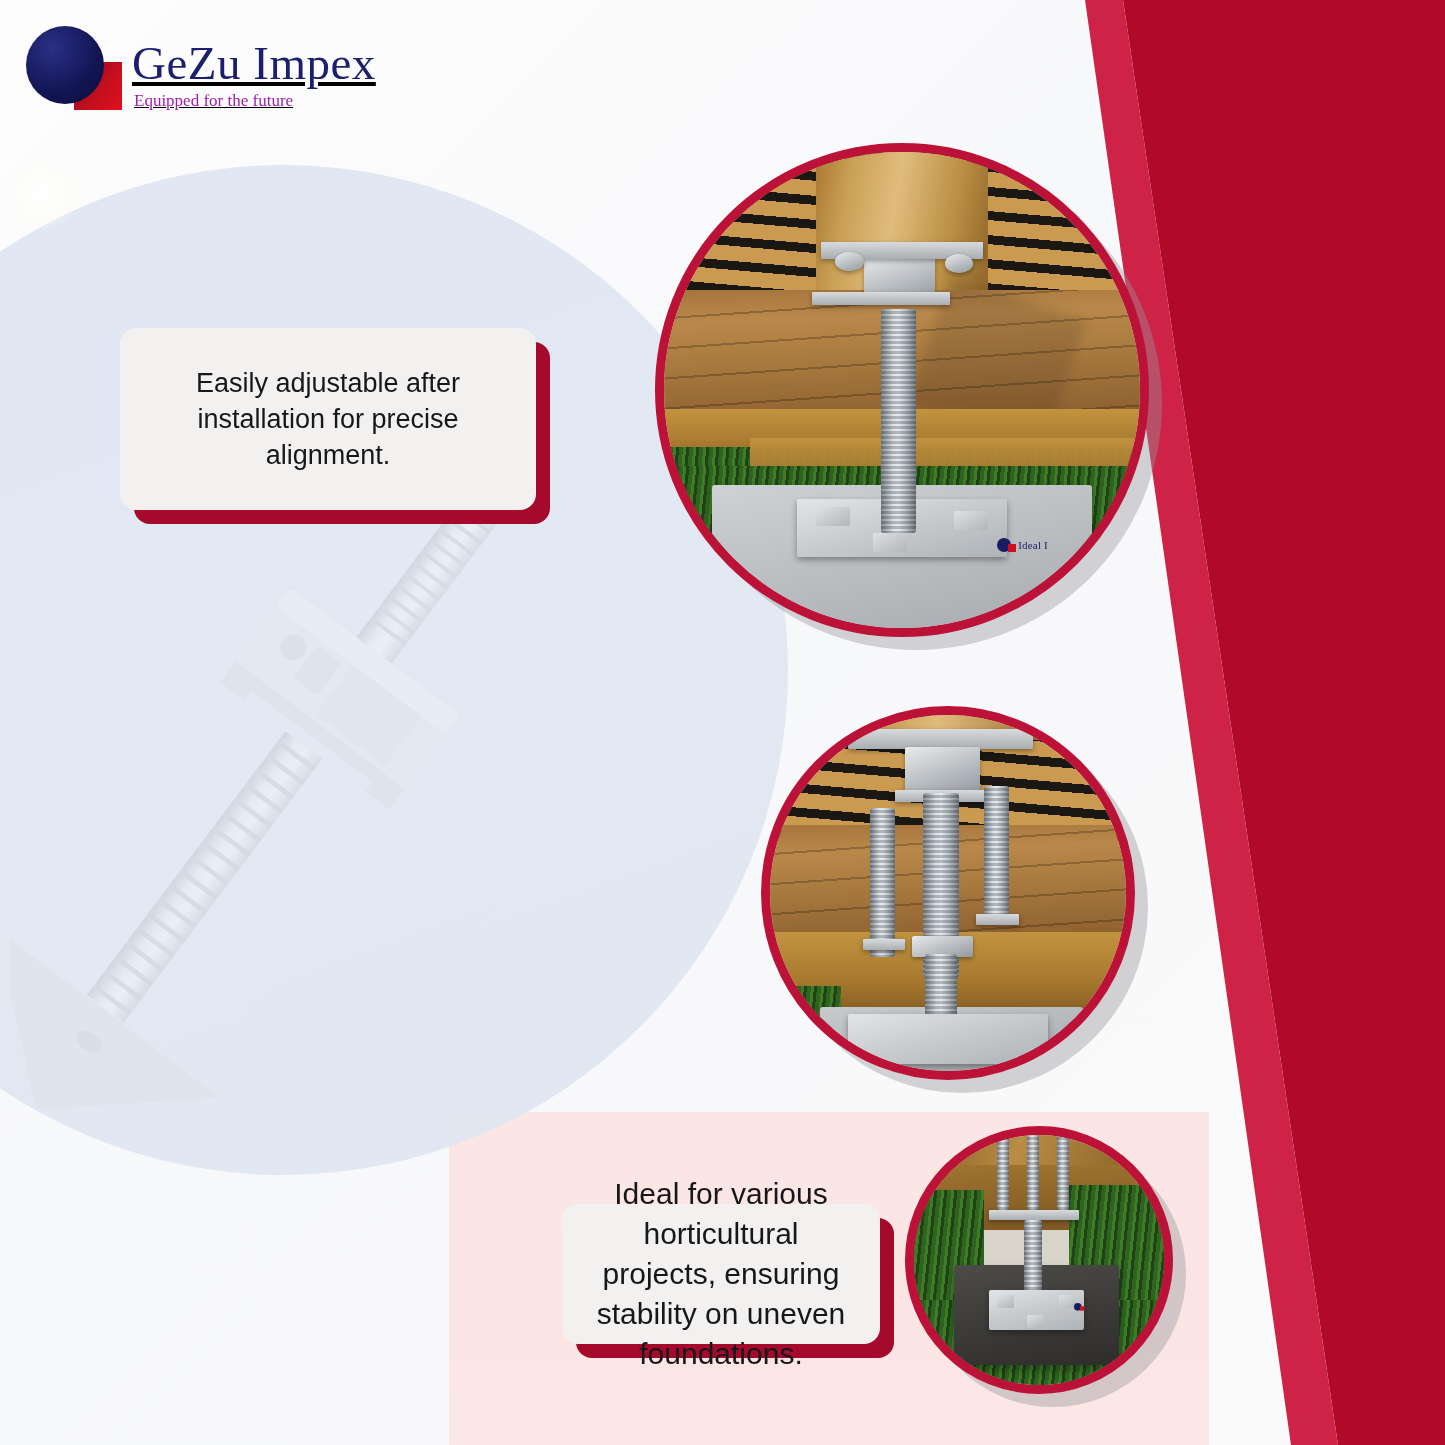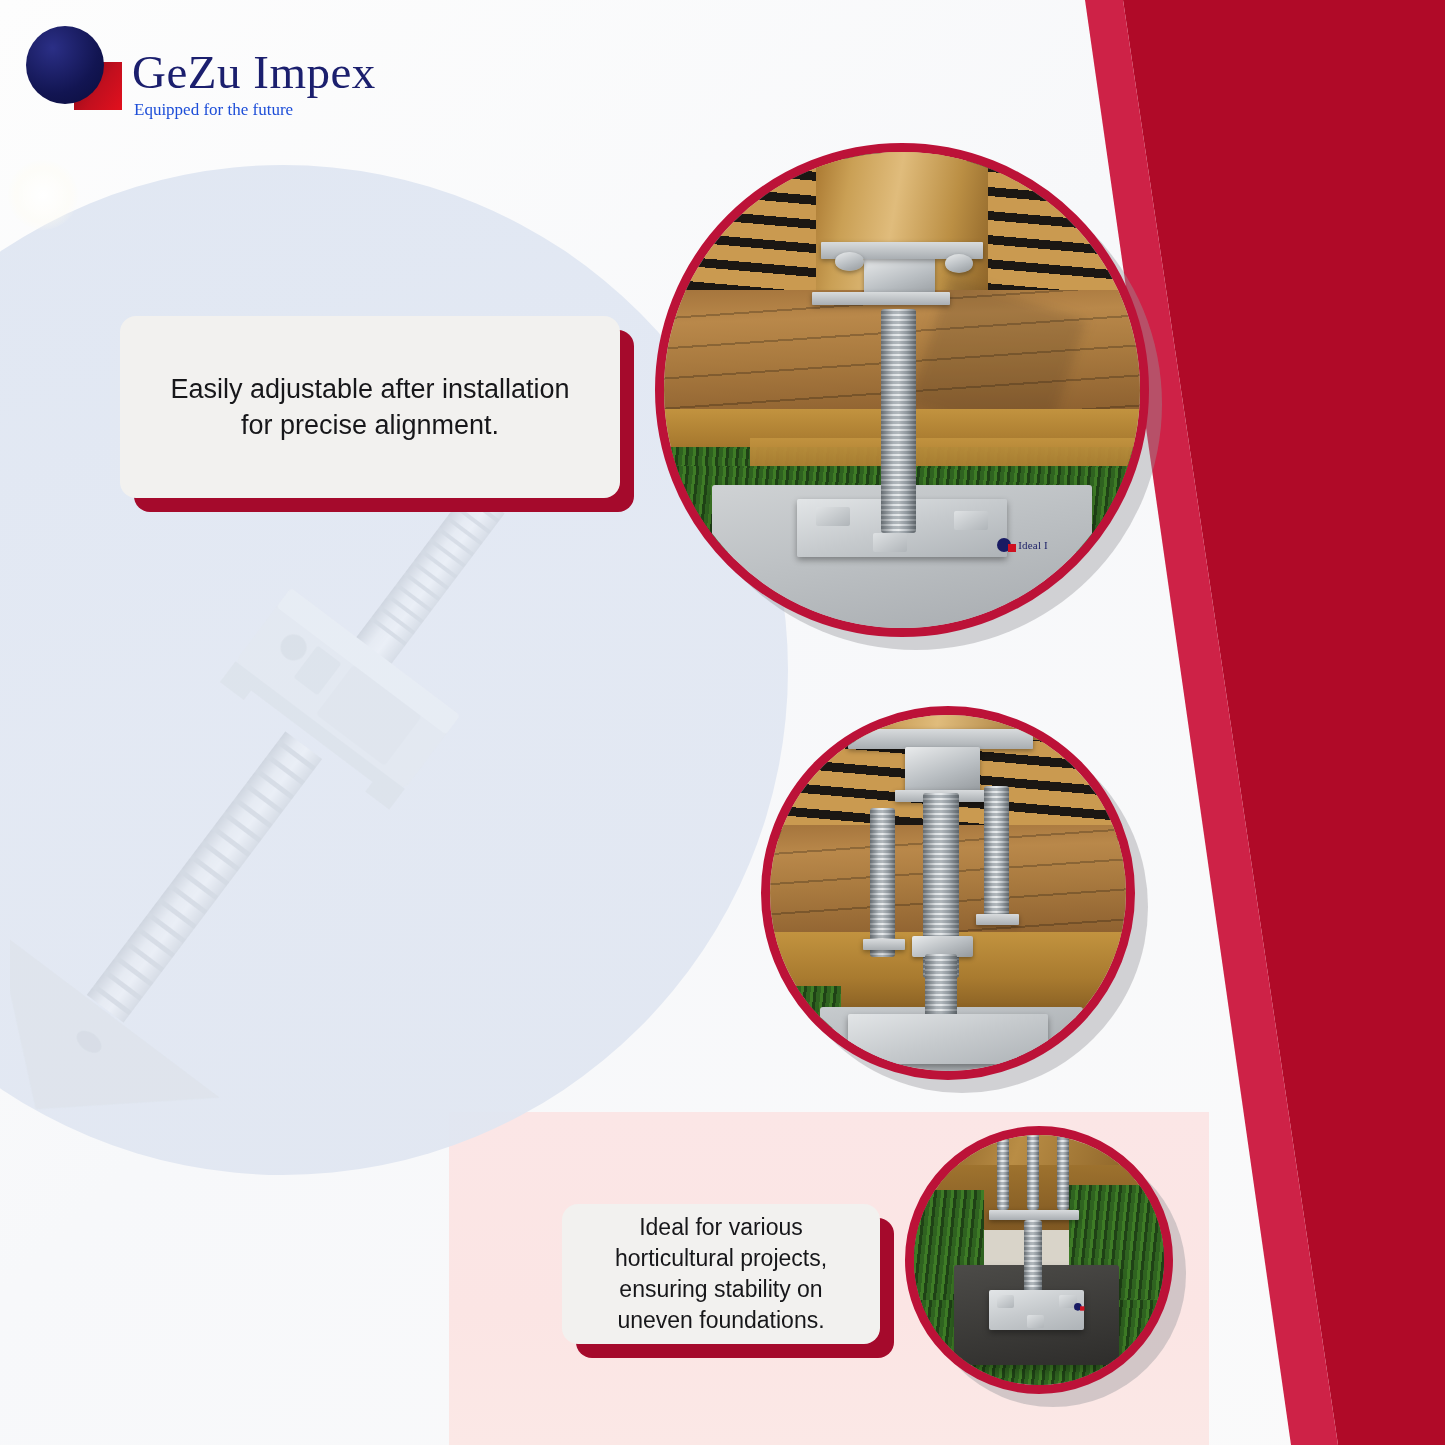--- a/index.html
+++ b/index.html
@@ -80,45 +80,45 @@
     background:linear-gradient(150deg,#dfe2e4,#b0b5b9); }
   .shadow-soft { position:absolute; background:rgba(60,45,30,.18); filter:blur(6px); }
 
   
   .wm { position:absolute; display:flex; align-items:center; gap:2px; }
   .wm .dot { width:14px; height:14px; border-radius:50%; background:#191b63; }
   .wm .sq  { width:8px; height:8px; background:#cf1020; margin-left:-5px; align-self:flex-end; }
   .wm .txt { font-family:"Liberation Serif", serif; font-size:11px; color:#1b1f66; letter-spacing:.2px; }
 
   
-  .logo { position:absolute; left:24px; top:24px; display:flex; align-items:flex-end; }
+  .logo { position:absolute; left:24px; top:24px; display:flex; align-items:flex-start;text-decoration:underline; }
   .logo-mark { position:relative; width:96px; height:96px; flex:0 0 auto; }
   .logo-mark .circle { position:absolute; left:2px; top:2px; width:78px; height:78px; border-radius:50%;
     background:radial-gradient(circle at 34% 28%,#2b2f86 0%,#121552 60%,#0b0d3c 100%); }
   .logo-mark .square { position:absolute; left:50px; top:38px; width:48px; height:48px;
     background:linear-gradient(125deg,#7d0a18 0%,#c20f1e 55%,#e2101d 100%); }
   .logo-text { margin-left:12px; padding-top:16px; }
   .logo-title { font-family:"Liberation Serif", serif; font-size:47px; line-height:1;
     color:#1b1f6e; letter-spacing:.5px; }
-  .logo-tag { font-family:"Liberation Serif", serif; font-size:17px; color:#1d4ed8;
+  .logo-tag { font-family:"Liberation Serif", serif; font-size:17px; color:#a21caf;
     margin-top:4px; margin-left:2px; }
 
   
   .callout { position:absolute; }
   .callout .shadow { position:absolute; left:14px; top:14px; right:-14px; bottom:-14px;
     background:#a50a2c; border-radius:16px; }
   .callout .card { position:absolute; inset:0; background:#f2f1ef; border-radius:16px;
     display:flex; align-items:center; justify-content:center; padding:26px 34px; }
   .callout .card p { font-size:27px; line-height:1.34; color:#17171a; text-align:center;
     font-weight:400; }
 
-  #callout-1 { left:120px; top:316px; width:500px; height:182px; }
+  #callout-1 { left:120px; top:328px; width:416px; height:182px; }
   #callout-2 { left:236px; top:832px; width:490px; height:196px; }
   #callout-3 { left:562px; top:1204px; width:318px; height:140px; }
-  #callout-3 .card p { font-size:23px; }
+  #callout-3 .card p { font-size:30px; }
 </style>
 </head>
 <body>
 
 <div class="stage">
 
   <div class="bg-base"></div>
   <div class="bg-pink"></div>
   <div class="bg-blue-circle"></div>
   <div class="bg-flare"></div>

